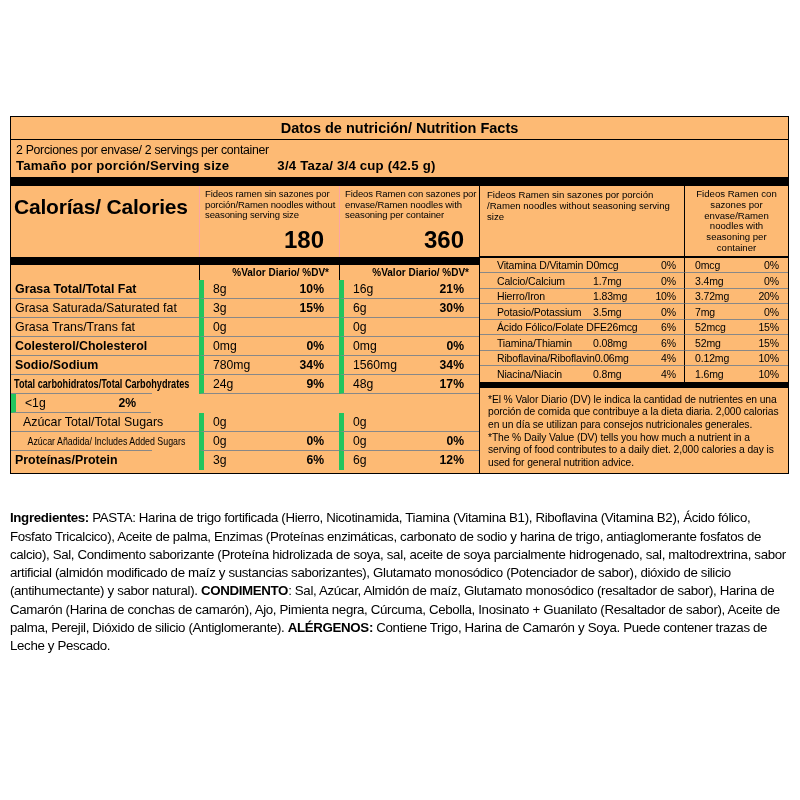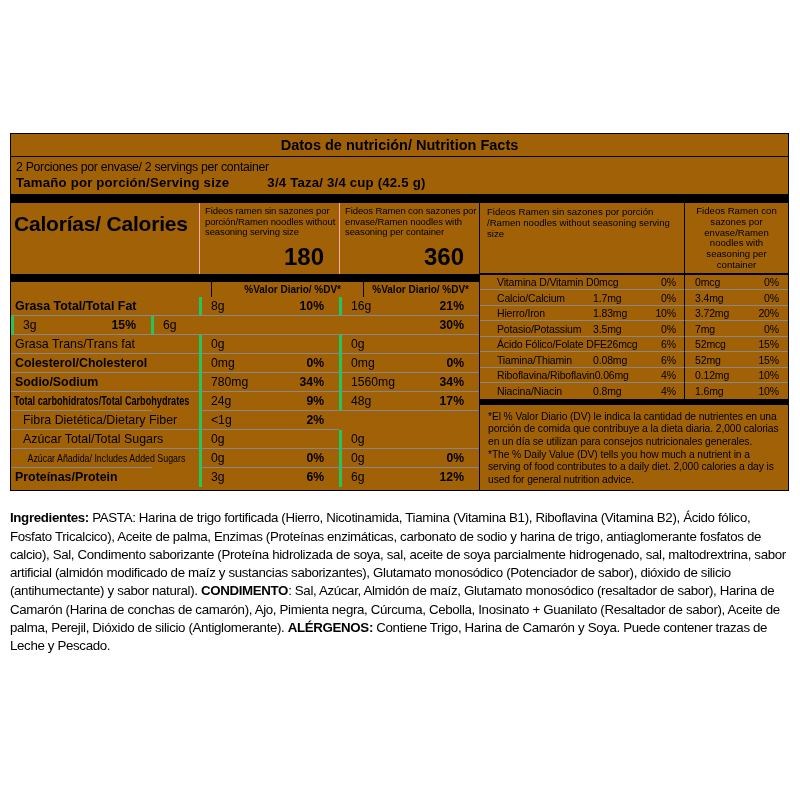--- a/index.html
+++ b/index.html
@@ -1,26 +1,26 @@
 <!DOCTYPE html>
 <html><head>
 <meta charset="utf-8">
 <style>
   html,body{margin:0;padding:0;background:#fff;}
   .page{position:relative;width:800px;height:800px;background:#fff;color:#000;
         font-family:"Liberation Sans",sans-serif;overflow:hidden;}
 
-  .label-box{position:absolute;left:10px;top:133px;width:779px;border:1.5px solid #000;box-sizing:border-box;background:#a16207;}
+  .label-box{position:absolute;left:10px;top:116px;width:779px;border:1.5px solid #000;box-sizing:border-box;background:#fdba74;}
 
   .nf-title{text-align:center;font-weight:bold;font-size:14.5px;padding:3px 0 3px;border-bottom:1px solid #000;}
 
   .serving{padding:3px 5px 4px;}
   .serv-line1{font-size:12.3px;letter-spacing:-0.3px;}
   .serv-line2{display:flex;font-size:13.2px;font-weight:bold;letter-spacing:0.2px;margin-top:1px;}
-  .serv-size-val{margin-left:38px;text-align:center;}
+  .serv-size-val{margin-left:48px;text-align:center;}
 
   .bar{background:#000;}
   .bar-full{height:9px;}
   .bar-left{height:8px;}
   .bar-rp{height:6px;}
   .rp-sep{height:2px;background:#000;}
 
   .body{display:flex;align-items:stretch;}
   .left-tbl{width:468px;display:flex;flex-direction:column;}
   .right-panel{flex:1;border-left:1.5px solid #000;display:flex;flex-direction:column;}
@@ -28,30 +28,30 @@
   
   .cal-row{display:flex;height:71px;}
   .cal-head{width:188px;box-sizing:border-box;font-size:21px;font-weight:bold;letter-spacing:-0.2px;padding:9px 0 0 3px;}
   .cal-cell{box-sizing:border-box;border-left:1px solid #fca5a5;position:relative;padding:3px 2px 16px 5px;}
   .cal-c1{width:140px;}
   .cal-c2{flex:1;}
   .cal-desc{font-size:9.5px;line-height:10.6px;letter-spacing:-0.1px;}
   .cal-val{position:absolute;right:15px;bottom:5px;font-size:24px;font-weight:bold;line-height:24px;}
 
   
-  .dv-row{display:flex;height:15px;font-size:10px;font-weight:bold;gap:12px;}
+  .dv-row{display:flex;height:15px;font-size:10px;font-weight:bold;}
   .dv-spacer{width:188px;}
   .dv-cell{box-sizing:border-box;border-left:1px solid #000;text-align:right;padding:2px 10px 0 0;}
   .dv-c1{width:140px;}
   .dv-c2{flex:1;}
 
   
   .n-row{display:flex;height:19px;}
   .n-label{width:188px;box-sizing:border-box;font-size:12.4px;padding:2px 0 0 4px;border-bottom:1px solid #888;white-space:nowrap;overflow:visible;}
-  .n-col{box-sizing:border-box;border-left:3px solid #22c55e;border-bottom:1px solid #888;display:flex;padding-top:2px;}
+  .n-col{box-sizing:border-box;border-left:5px solid #22c55e;border-bottom:1px solid #888;display:flex;padding-top:2px;}
   .n-c1{width:140px;}
   .n-c2{flex:1;}
   .n-val{padding-left:9px;font-size:12.2px;width:66px;box-sizing:border-box;}
   .n-pct{flex:1;text-align:right;padding-right:15px;font-size:12.2px;font-weight:bold;}
   .n-row.last .n-label,.n-row.last .n-col{border-bottom:none;}
   .b{font-weight:bold;}
   .in1{padding-left:12px;}
   .in2{padding-left:22px;}
   .cd1{font-size:12.2px;transform:scaleX(0.75);transform-origin:0 50%;}
   .cd2{font-size:11.8px;transform:scaleX(0.75);transform-origin:0 50%;}
@@ -128,20 +128,21 @@
               <span class="n-val">8g</span>
               <span class="n-pct">10%</span>
             </div>
           <div class="n-col n-c2">
               <span class="n-val">16g</span>
               <span class="n-pct">21%</span>
             </div>
         </div>
 
         <div class="n-row">
+          <div class="n-label">Grasa Saturada/Saturated fat</div>
           <div class="n-col n-c1">
               <span class="n-val">3g</span>
               <span class="n-pct">15%</span>
             </div>
           <div class="n-col n-c2">
               <span class="n-val">6g</span>
               <span class="n-pct">30%</span>
             </div>
         </div>
 
@@ -187,21 +188,20 @@
               <span class="n-val">24g</span>
               <span class="n-pct">9%</span>
             </div>
           <div class="n-col n-c2">
               <span class="n-val">48g</span>
               <span class="n-pct">17%</span>
             </div>
         </div>
 
         <div class="n-row">
-          <div class="n-label in1">Fibra Dietética/Dietary Fiber</div>
           <div class="n-col n-c1">
               <span class="n-val">&lt;1g</span>
               <span class="n-pct">2%</span>
             </div>
         </div>
 
         <div class="n-row">
           <div class="n-label in1">Azúcar Total/Total Sugars</div>
           <div class="n-col n-c1">
               <span class="n-val">0g</span>

